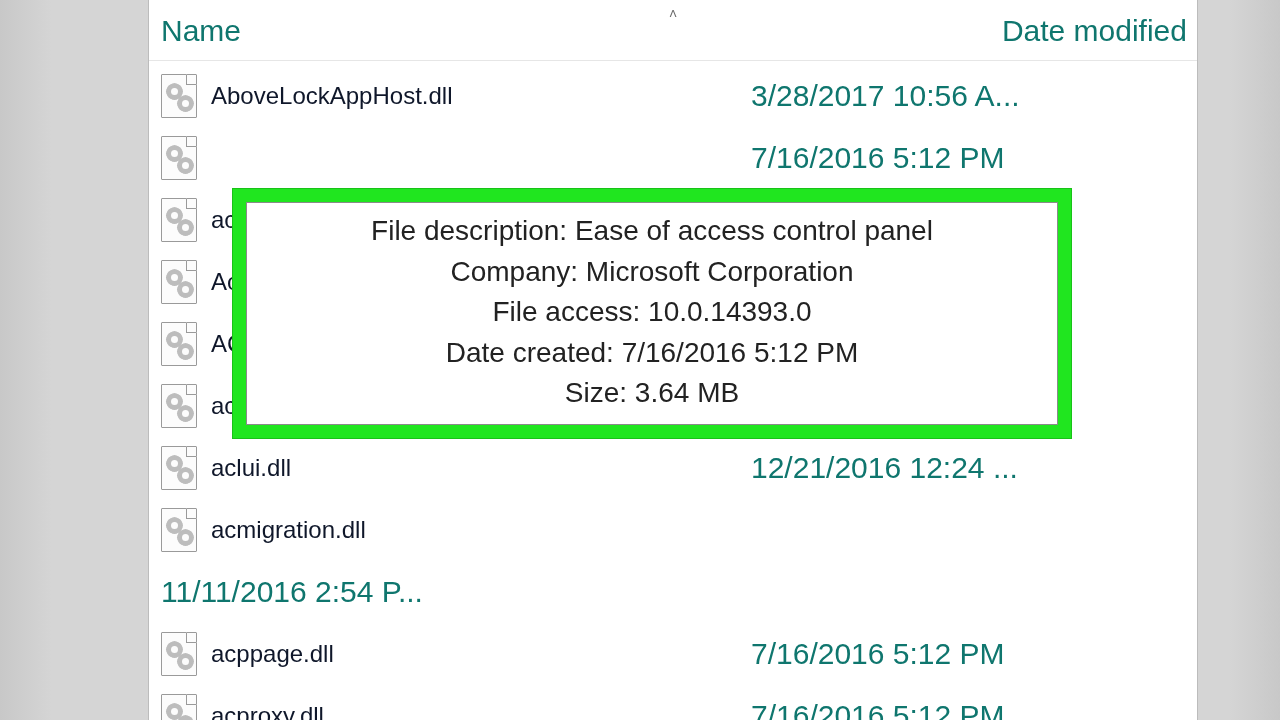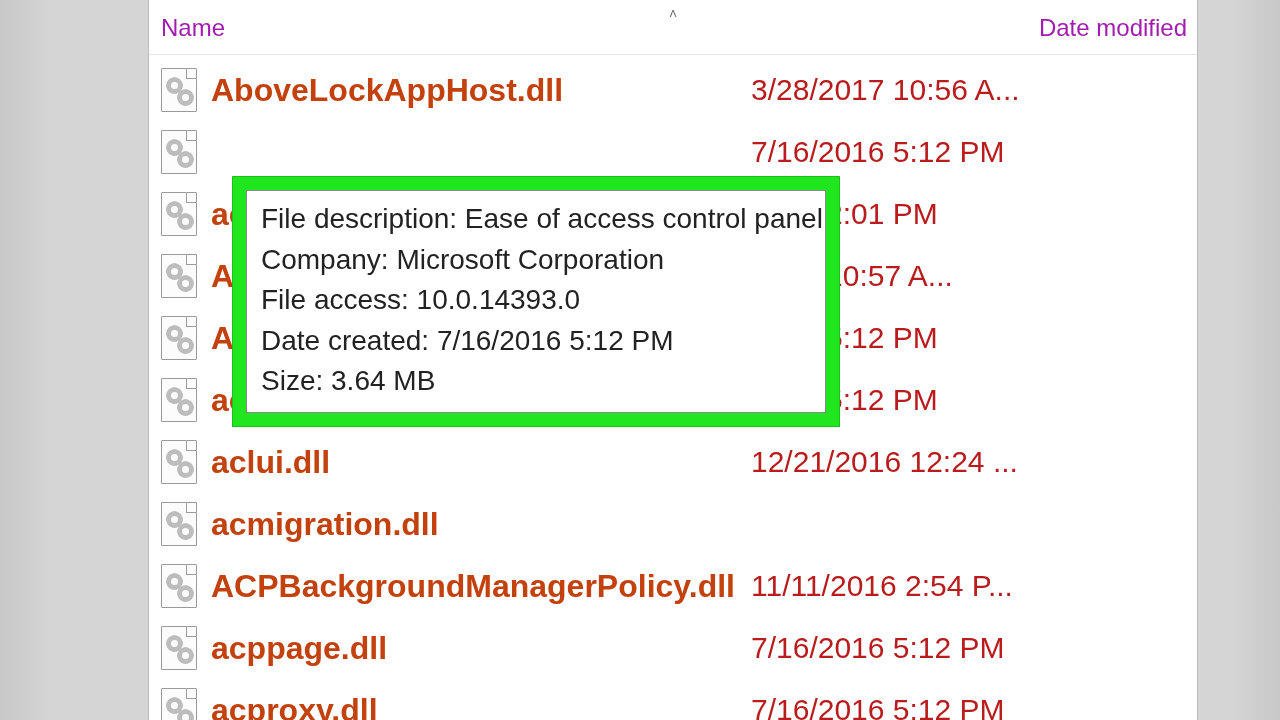--- a/index.html
+++ b/index.html
@@ -23,31 +23,31 @@
     color:#6b6b6b; font-size:14px;
   }
   .header-row {
     display:flex; align-items:center;
     padding: 0 10px 12px 12px;
     border-bottom: 1px solid #e6e6e6;
   }
   .col-name { flex: 0 0 590px; }
   .col-date { flex: 1 1 auto; text-align: right; }
   .header-label {
-    font-size: 24px; color:#a21caf; font-weight:400;
+    font-size: 30px; color:#0f766e; font-weight:400;
   }
   .rows { padding-top: 4px; }
   .file-row {
     display:flex; align-items:center;
     padding: 8px 10px 8px 12px;
     height: 62px;
   }
   .file-cell-name { flex:0 0 590px; display:flex; align-items:center; gap:14px; overflow:hidden; }
-  .file-cell-date { flex:1; font-size:30px; color:#b91c1c; white-space:nowrap; overflow:hidden; text-overflow:clip; }
-  .file-name { font-size:32px; color:#c2410c; white-space:nowrap;font-weight:bold; }
+  .file-cell-date { flex:1; font-size:30px; color:#0f766e; white-space:nowrap; overflow:hidden; text-overflow:clip; }
+  .file-name { font-size:24px; color:#0f172a; white-space:nowrap; }
   
   .file-icon {
     width:36px; height:44px; flex:0 0 36px;
     border:1px solid #9a9a9a; background:#fcfcfc;
     position:relative; border-radius:1px;
   }
   .file-icon::before{
     content:""; position:absolute; right:-1px; top:-1px;
     width:10px; height:10px; background:#fcfcfc;
     border-left:1px solid #9a9a9a; border-bottom:1px solid #9a9a9a;
@@ -62,26 +62,27 @@
       2px 2px 0 -1px #bdbdbd, -2px -2px 0 -1px #bdbdbd,
       2px -2px 0 -1px #bdbdbd, -2px 2px 0 -1px #bdbdbd;
   }
   .gear.g1{ left:6px; top:10px; }
   .gear.g2{ left:17px; top:22px; }
   .gear::after{ content:""; position:absolute; inset:3px; background:#fcfcfc; border-radius:50%; }
 
   
   .tooltip-highlight {
     position:absolute;
-    left: 232px; top: 176px;
-    width: 608px;
+    left: 232px; top: 188px;
+    width: 840px;
     padding: 14px;
     background: #20e61f;
     z-index: 20;
     box-shadow: 0 0 0 1px #19c218 inset;
+    text-align: center;
   }
   .tooltip-box {
     background:#ffffff;
     border:1px solid #8a8a8a;
     padding: 8px 14px 10px 14px;
   }
   .tooltip-line {
     font-size:28px; color:#222; line-height:1.45;
     white-space:nowrap;
   }
@@ -185,27 +186,20 @@
         <div class="file-cell-name">
           <span class="file-icon">
               <span class="gear g1"></span>
               <span class="gear g2"></span>
             </span>
           <span class="file-name">acmigration.dll</span>
         </div>
       </div>
 
       <div class="file-row">
-        <div class="file-cell-name">
-          <span class="file-icon">
-              <span class="gear g1"></span>
-              <span class="gear g2"></span>
-            </span>
-          <span class="file-name">ACPBackgroundManagerPolicy.dll</span>
-        </div>
         <div class="file-cell-date">11/11/2016 2:54 P...</div>
       </div>
 
       <div class="file-row">
         <div class="file-cell-name">
           <span class="file-icon">
               <span class="gear g1"></span>
               <span class="gear g2"></span>
             </span>
           <span class="file-name">acppage.dll</span>

